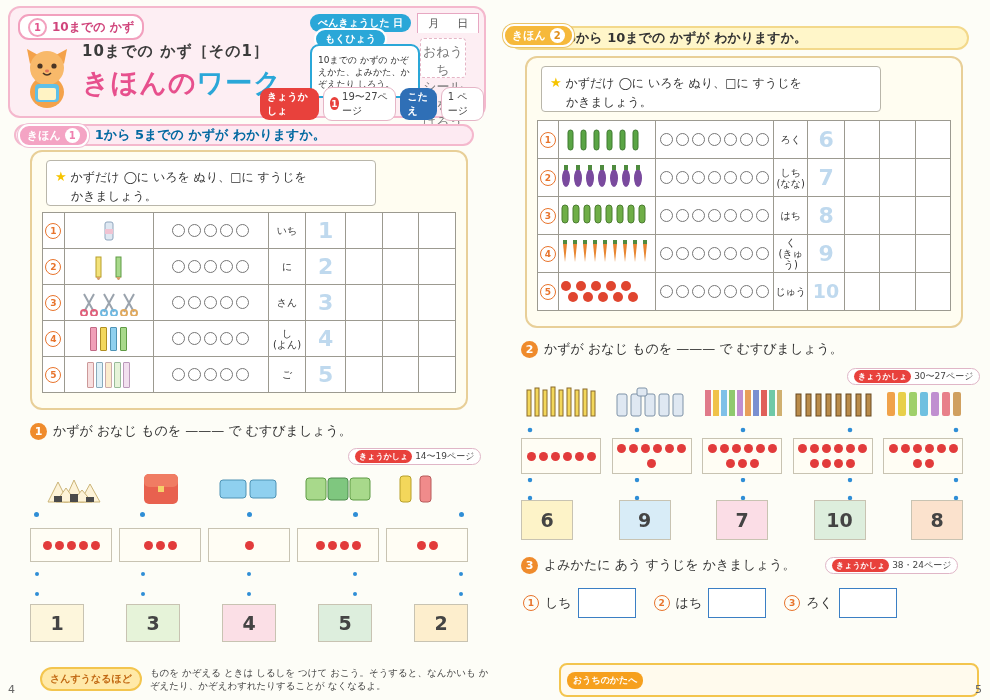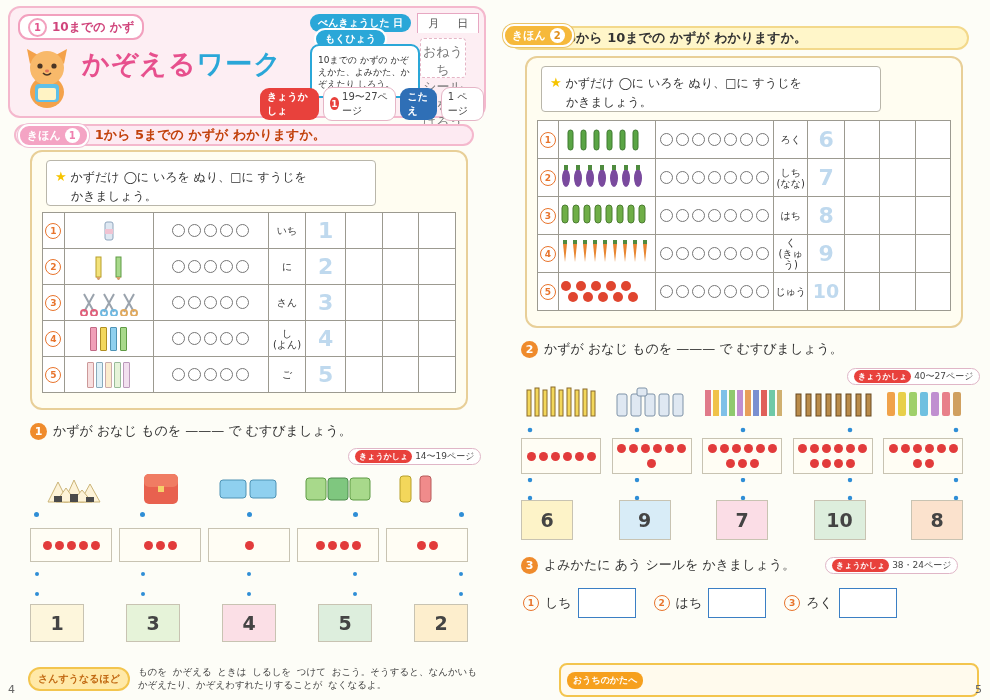--- a/index.html
+++ b/index.html
@@ -107,21 +107,21 @@
   }
   .kihon-tag{
     background:#f4a4c4;color:#fff;font-weight:bold;font-size:11px;
     border-radius:11px;padding:2px 7px 2px 7px;display:flex;align-items:center;gap:4px;
     border:2px solid #fff;box-shadow:0 0 0 1px #f0c0d5;
   }
   .kihon-tag .n{
     display:inline-flex;align-items:center;justify-content:center;
     width:15px;height:15px;border-radius:50%;background:#fff;color:#ef7fae;font-size:10px;
   }
-  .band-text{font-size:13px;color:#c2410c;font-weight:bold;}
+  .band-text{font-size:13px;color:#0369a1;font-weight:bold;}
 
   
   .frame{
     position:absolute;box-sizing:border-box;border:2px solid #e8cf98;
     background:#fffdf1;border-radius:12px;
   }
   .instr{
     position:absolute;box-sizing:border-box;border:1px solid #b9b6aa;background:#fff;
     border-radius:4px;font-size:12px;color:#333;line-height:1.55;padding:6px 8px;
   }
@@ -236,22 +236,23 @@
           <circle cx="22" cy="26" r="2.6" fill="#4a3524"></circle>
           <circle cx="36" cy="26" r="2.6" fill="#4a3524"></circle>
           <path d="M25 33 q4 4 8 0" stroke="#4a3524" stroke-width="1.6" fill="none"></path>
           <ellipse cx="29" cy="31" rx="2" ry="1.4" fill="#e0705a"></ellipse>
           <rect x="17" y="44" width="24" height="18" rx="4" fill="#5fc0e8"></rect>
           <rect x="20" y="48" width="18" height="12" rx="2" fill="#fff3c4"></rect>
         </svg>
       </div>
 
       <div class="big-title">
+        <div class="line1">10までの かず［その1］</div>
         <div class="line2">
-          <span>かぞえる</span><span class="wk">ワーク</span>
+          <span>きほんの</span><span class="wk">ワーク</span>
         </div>
       </div>
 
       <div class="date-strip">
         <span class="benkyo-pill">べんきょうした 日</span>
         <span class="date-box">
           <span>月</span>
           <span>日</span>
         </span>
       </div>
@@ -556,21 +557,21 @@
 
     <div style="position:absolute;left:30px;top:604px;width:438px;height:38px;display:flex;justify-content:space-between;">
       <div class="numcard" style="position:relative;width:54px;height:38px;background:#fdf6dc;">1</div>
       <div class="numcard" style="position:relative;width:54px;height:38px;background:#e6f3d9;">3</div>
       <div class="numcard" style="position:relative;width:54px;height:38px;background:#fbdfe6;">4</div>
       <div class="numcard" style="position:relative;width:54px;height:38px;background:#ddeedd;">5</div>
       <div class="numcard" style="position:relative;width:54px;height:38px;background:#fdeecd;">2</div>
     </div>
 
     <div class="pgnum" style="left:8px;">4</div>
-    <div class="foot-left" style="left:28px;bottom:6px;width:458px;font-family:Liberation Mono, monospace;">
+    <div class="foot-left" style="left:40px;bottom:6px;width:458px;">
       <span class="foot-badge">さんすうなるほど</span>
       <span class="foot-text">ものを かぞえる ときは しるしを つけて おこう。そうすると、なんかいも かぞえたり、かぞえわすれたりすることが なくなるよ。</span>
     </div>
   </div>
 
   <div class="right-page">
 
     <div class="kihon2-band">
       <span>6から 10までの かずが わかりますか。</span>
     </div>
@@ -791,21 +792,21 @@
         </tr>
       </tbody>
     </table>
 
     <div class="qline" style="left:26px;top:340px;">
       <span class="qnum">2</span>
       <span>かずが おなじ ものを ——— で むすびましょう。</span>
     </div>
     <div class="ref-pill" style="left:352px;top:368px;">
       <span class="tag">きょうかしょ</span>
-      <span>40〜27ページ</span>
+      <span>30〜27ページ</span>
     </div>
 
     <div style="position:absolute;left:28px;top:380px;width:440px;height:42px;display:flex;justify-content:space-between;align-items:flex-end;">
       <svg width="82" height="42">
           <g stroke="#8a6a2a" fill="#f3d75b">
             <rect x="4" y="10" width="4" height="26"></rect>
             <rect x="12" y="8" width="4" height="28"></rect>
             <rect x="20" y="10" width="4" height="26"></rect>
             <rect x="28" y="7" width="4" height="29"></rect>
             <rect x="36" y="10" width="4" height="26"></rect>
@@ -961,21 +962,21 @@
     <div style="position:absolute;left:26px;top:500px;width:442px;height:40px;display:flex;justify-content:space-between;">
       <div class="numcard" style="position:relative;width:52px;height:40px;background:#fdf3c8;">6</div>
       <div class="numcard" style="position:relative;width:52px;height:40px;background:#d8ecf7;">9</div>
       <div class="numcard" style="position:relative;width:52px;height:40px;background:#fbdde6;">7</div>
       <div class="numcard" style="position:relative;width:52px;height:40px;background:#ddeedd;">10</div>
       <div class="numcard" style="position:relative;width:52px;height:40px;background:#fbe2cd;">8</div>
     </div>
 
     <div class="qline" style="left:26px;top:556px;">
       <span class="qnum">3</span>
-      <span>よみかたに あう シールを かきましょう。</span>
+      <span>よみかたに あう すうじを かきましょう。</span>
     </div>
     <div class="ref-pill" style="left:330px;top:557px;">
       <span class="tag">きょうかしょ</span>
       <span>38・24ページ</span>
     </div>
 
     <div style="position:absolute;left:28px;top:586px;width:440px;height:34px;display:flex;gap:18px;align-items:center;">
       <div style="display:flex;align-items:center;gap:6px;">
         <span style="display:inline-flex;align-items:center;justify-content:center;width:14px;height:14px;border-radius:50%;border:1.4px solid #e8742c;color:#e8742c;font-size:9px;font-weight:bold;">1</span>
         <span style="font-size:13px;color:#333;">しち</span>

